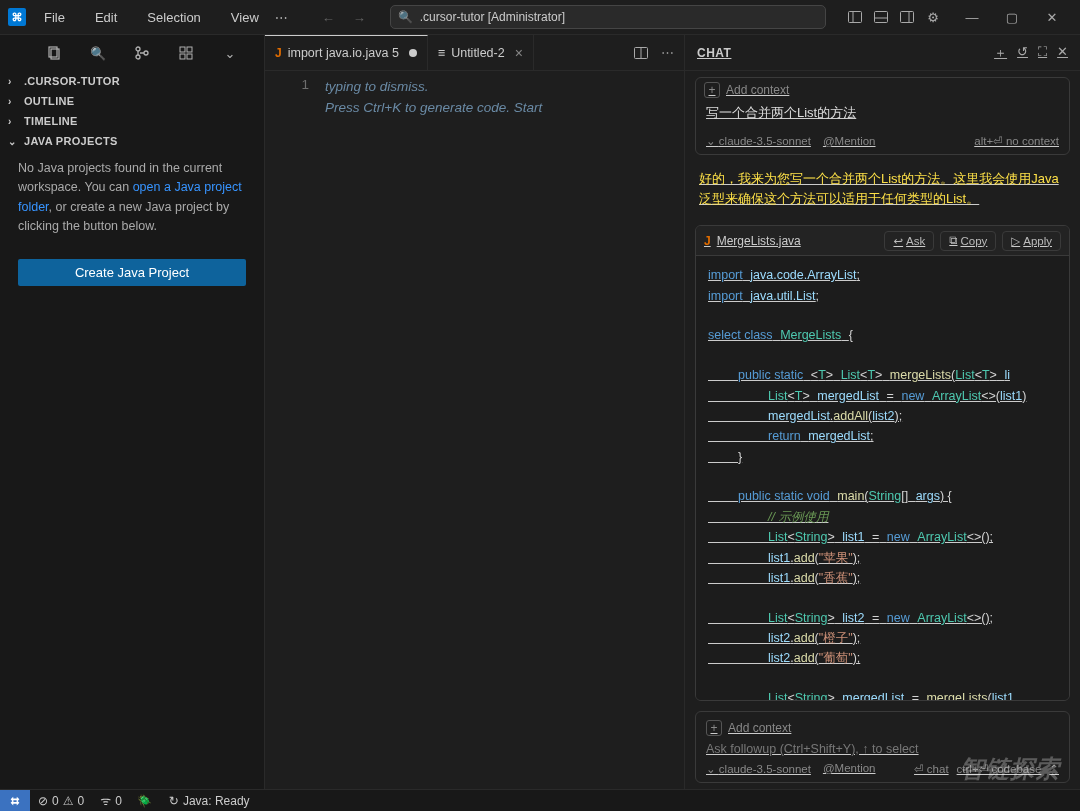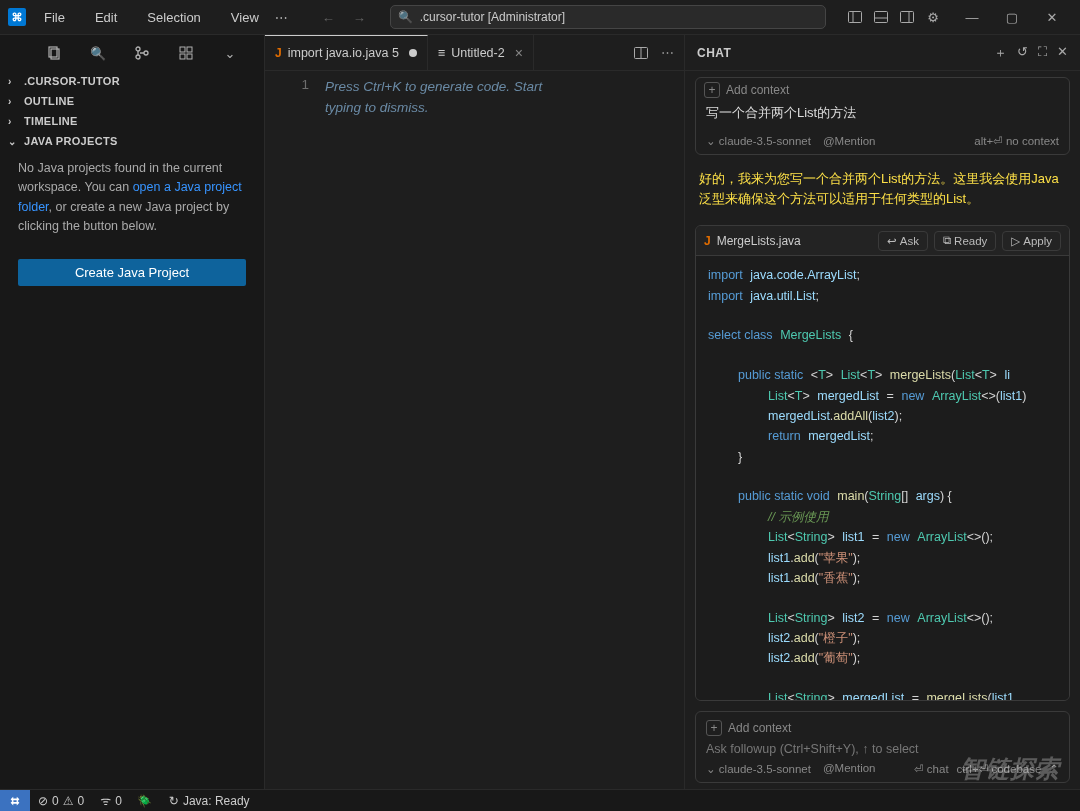--- a/index.html
+++ b/index.html
@@ -40,21 +40,21 @@
 .tab .close { opacity:.6; font-size:14px; margin-left:4px; }
 .tab .jicon { color:#e06c00; font-weight:bold; font-size:12px; }
 .tab .ficon { color:#ccc; }
 .tabs .spacer { flex:1; }
 .tabs .ract { display:flex; align-items:center; gap:12px; padding:0 10px; opacity:.8; }
 .code { flex:1; display:flex; padding-top:6px; font-family: Consolas,"Courier New",monospace; font-size:13.5px; }
 .code .gutter { width:60px; text-align:right; color:#6e6e6e; padding-right:16px; }
 .code .text { color:#6a8aa5; font-style:italic; line-height:1.55; }
 
 
-.chat { width:395px; background:#1e1e1e; display:flex; flex-direction:column; }
+.chat { width:395px; background:#1e1e1e; display:flex; flex-direction:column;text-decoration:underline; }
 .chat-head { height:36px; display:flex; align-items:center; padding:0 12px; border-bottom:1px solid #2a2a2a; }
 .chat-head .ttl { font-weight:700; font-size:12px; letter-spacing:.5px; }
 .chat-head .acts { margin-left:auto; display:flex; gap:10px; opacity:.8; }
 .chat-body { flex:1; overflow:hidden; display:flex; flex-direction:column; }
 .input-box { margin:6px 10px; border:1px solid #3a3a3a; border-radius:6px; background:#1e1e1e; }
 .input-box .addctx { padding:4px 8px; display:flex; align-items:center; gap:6px; color:#888; font-size:12px; }
 .input-box .addctx .plus { border:1px solid #555; border-radius:3px; width:16px; height:16px; display:flex; align-items:center; justify-content:center; font-size:12px; }
 .input-box .prompt { padding:2px 10px 8px; color:#ddd; font-size:13px; }
 .input-box .meta { display:flex; align-items:center; padding:4px 10px 6px; gap:12px; color:#888; font-size:11.5px; }
 .input-box .meta .r { margin-left:auto; }
@@ -198,22 +198,22 @@
               <rect x="1.5" y="2.5" width="13" height="11" rx="1"></rect>
               <line x1="8" y1="2.5" x2="8" y2="13.5"></line>
             </svg>
           </span>
         <span>⋯</span>
       </div>
     </div>
     <div class="code">
       <div class="gutter"><span>1</span></div>
       <div class="text">
+        <div>typing to dismiss.</div>
         <div>Press Ctrl+K to generate code. Start</div>
-        <div>typing to dismiss.</div>
       </div>
     </div>
   </div>
 
   <div class="chat">
     <div class="chat-head">
       <span class="ttl">CHAT</span>
       <div class="acts">
         <span>＋</span>
         <span>↺</span>
@@ -236,21 +236,21 @@
       </div>
       <div class="reply">好的，我来为您写一个合并两个List的方法。这里我会使用Java泛型来确保这个方法可以适用于任何类型的List。</div>
       <div class="codecard">
         <div class="cbar">
           <span class="fname">
               <span class="jicon" style="color:#e06c00;font-weight:bold">J</span>
               <span>MergeLists.java</span>
             </span>
           <div class="acts">
             <span class="a">↩ <span>Ask</span></span>
-            <span class="a">⧉ <span>Ready</span></span>
+            <span class="a">⧉ <span>Copy</span></span>
             <span class="a">▷ <span>Apply</span></span>
           </div>
         </div>
 <pre><span class="tok-kw">import</span> <span class="tok-var">java.code.ArrayList</span><span class="tok-pn">;</span>
 <span class="tok-kw">import</span> <span class="tok-var">java.util.List</span><span class="tok-pn">;</span>
 
 <span class="tok-kw">select class</span> <span class="tok-ty">MergeLists</span> <span class="tok-pn">{</span>
 
     <span class="tok-kw">public static</span> <span class="tok-pn">&lt;</span><span class="tok-ty">T</span><span class="tok-pn">&gt;</span> <span class="tok-ty">List</span><span class="tok-pn">&lt;</span><span class="tok-ty">T</span><span class="tok-pn">&gt;</span> <span class="tok-fn">mergeLists</span><span class="tok-pn">(</span><span class="tok-ty">List</span><span class="tok-pn">&lt;</span><span class="tok-ty">T</span><span class="tok-pn">&gt;</span> <span class="tok-var">li</span>
         <span class="tok-ty">List</span><span class="tok-pn">&lt;</span><span class="tok-ty">T</span><span class="tok-pn">&gt;</span> <span class="tok-var">mergedList</span> <span class="tok-o">=</span> <span class="tok-kw">new</span> <span class="tok-ty">ArrayList</span><span class="tok-pn">&lt;&gt;(</span><span class="tok-var">list1</span><span class="tok-pn">)</span>

